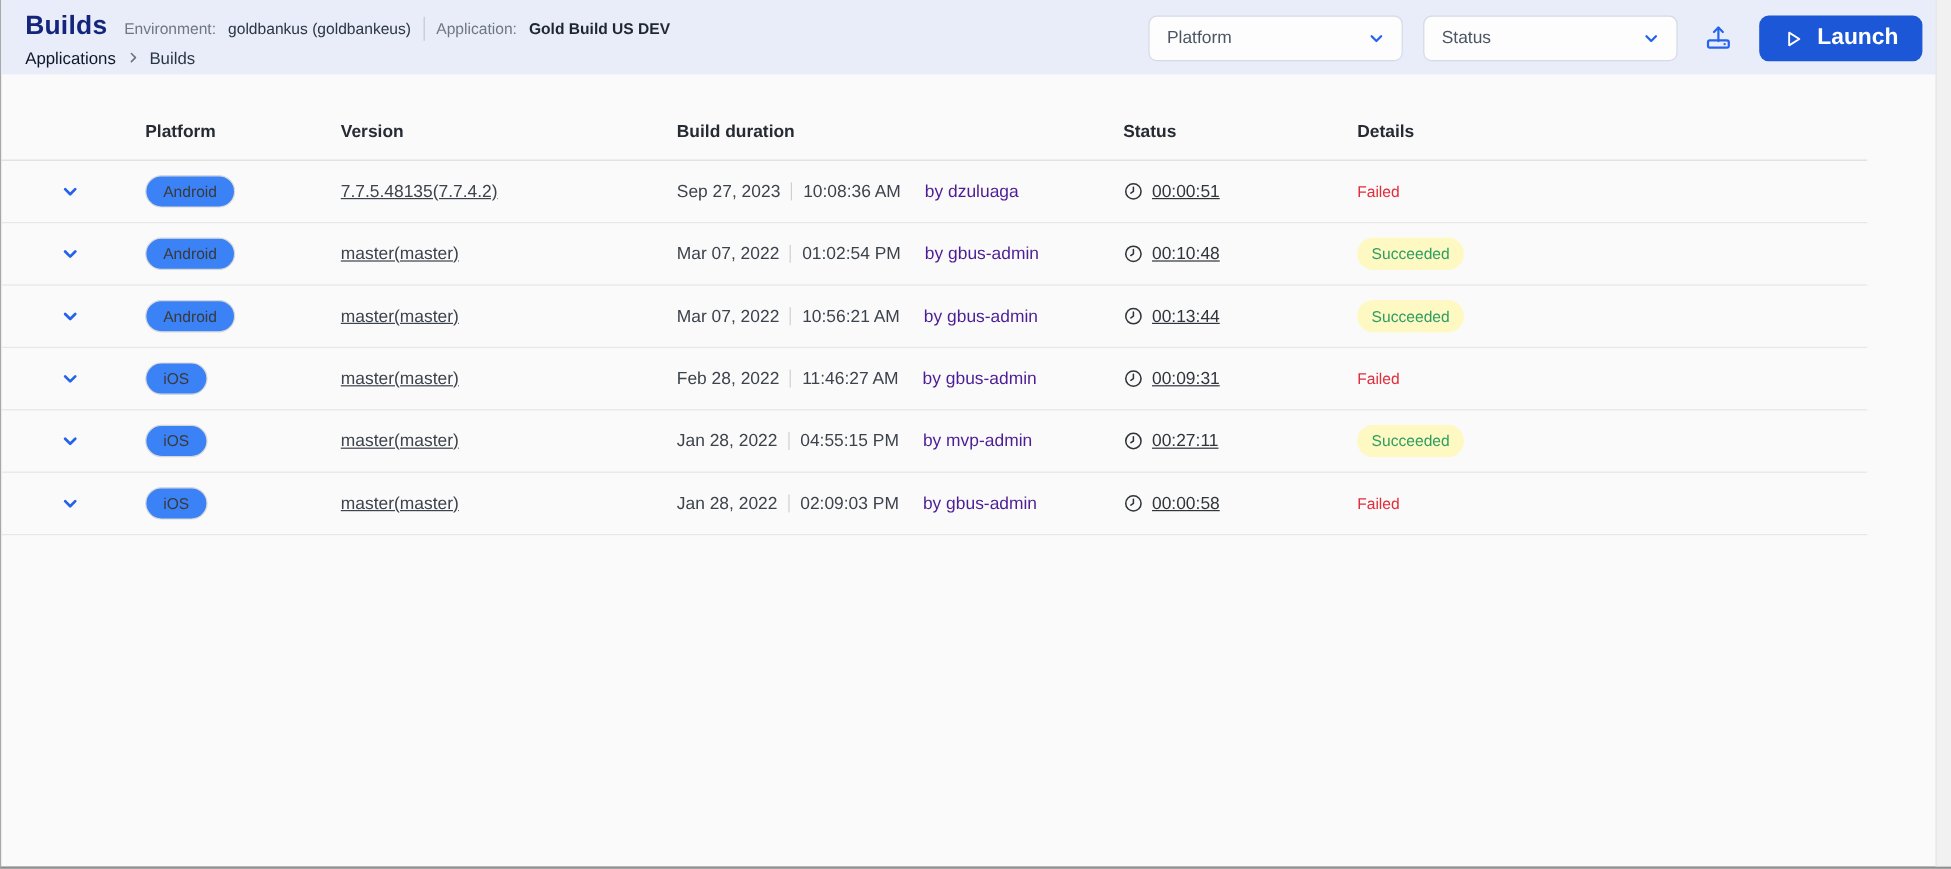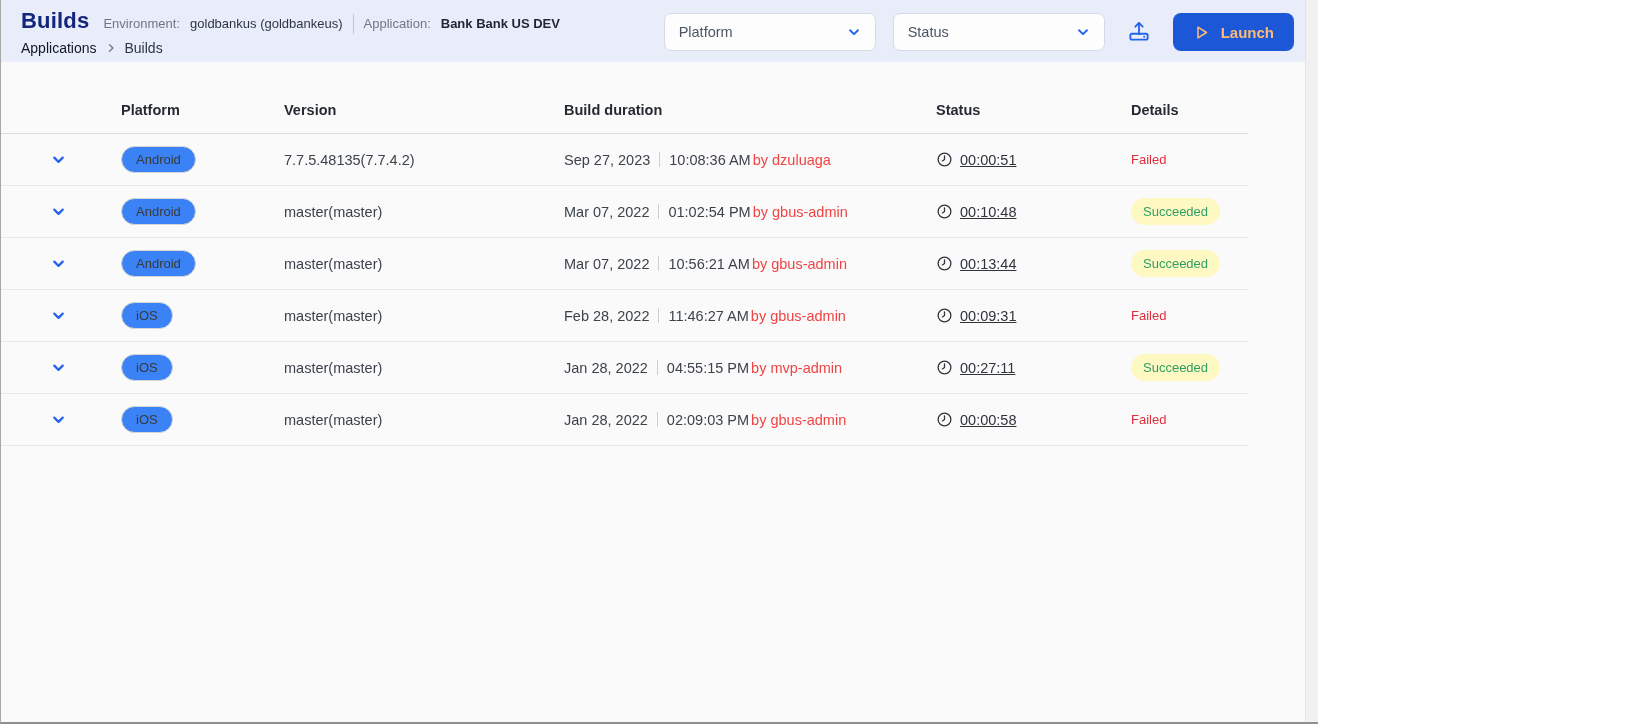--- a/index.html
+++ b/index.html
@@ -5,21 +5,21 @@
   * { margin: 0; padding: 0; box-sizing: border-box; }
   html, body { width: 1626px; height: 724px; }
   body {
     font-family: "Liberation Sans", "DejaVu Sans", sans-serif;
     background: #ffffff;
     color: #333;
     overflow: hidden;
   }
   .page {
     position: relative;
-    width: 1318px;
+    width: 1626px;
     height: 724px;
     border-left: 1px solid #a8a8a8;
     border-bottom: 2px solid #8f8f8f;
     background: #fafafa;
   }
   
   .topbar {
     height: 62px;
     background: #e8edf9;
     display: flex;
@@ -60,25 +60,25 @@
   .dropdown .chev { display: inline-flex; color: #2563eb; }
   .upload-btn {
     background: none; border: none; cursor: pointer;
     display: inline-flex; align-items: center; justify-content: center;
     margin: 0 4px;
     color: #2563eb;
   }
   .launch-btn {
     height: 38px;
     background: #1b57d6;
-    color: #fdba74;
+    color: #ffffff;
     border: none;
     border-radius: 8px;
     padding: 12px 20px;
-    font-size: 15px;
+    font-size: 19px;
     font-weight: bold;
     font-family: inherit;
     display: inline-flex; align-items: center; gap: 11px;
     cursor: pointer;
   }
 
   
   .main { padding-top: 24px; }
   .table { margin-right: 70px; font-size: 14.5px; }
   .thead, .trow {
@@ -103,24 +103,24 @@
   .expand-chev { display: inline-flex; color: #2563eb; cursor: pointer; }
   .pill {
     border: 1px solid #d7d7d7;
     border-radius: 20px;
     padding: 5px 14px;
     font-size: 13px;
     color: #3a3a3a;
     background: #3b82f6;
     white-space: nowrap;
   }
-  .c-version { color: #3d434c; }
+  .c-version { color: #3d434c; text-decoration: underline; }
   .c-created { color: #3d434c; }
   .vbar { width: 1px; height: 15px; background: #cfcfcf; margin: 0 9px; }
-  .by { color: #ef4444; margin-left: 2px; }
+  .by { color: #4c1d95; margin-left: 20px; }
   .c-duration { gap: 7px; color: #30343b; text-decoration: underline; }
   .clock { display: inline-flex; color: #30343b; }
   .status {
     font-size: 13px;
     font-weight: 500;
     white-space: nowrap;
   }
   .status.failed { color: #e02d3c; }
   .status.succeeded {
     color: #2f9e63;
@@ -144,21 +144,21 @@
 
   <div class="topbar">
     <div class="topbar-left">
       <div class="title-row">
         <span class="page-title">Builds</span>
         <div class="meta">
           <span class="label">Environment:</span>
           <span class="value">goldbankus (goldbankeus)</span>
           <span class="meta-divider"></span>
           <span class="label">Application:</span>
-          <span class="value strong">Bank Bank US DEV</span>
+          <span class="value strong">Gold Build US DEV</span>
         </div>
       </div>
       <div class="breadcrumb">
         <a>Applications</a>
         <span class="crumb-sep">
           <svg width="12" height="12" viewBox="0 0 16 16" fill="none" stroke="currentColor" stroke-width="1.8" stroke-linecap="round" stroke-linejoin="round">
               <path d="M6 3.5 L10.5 8 L6 12.5"></path>
             </svg>
         </span>
         <span class="current">Builds</span>

